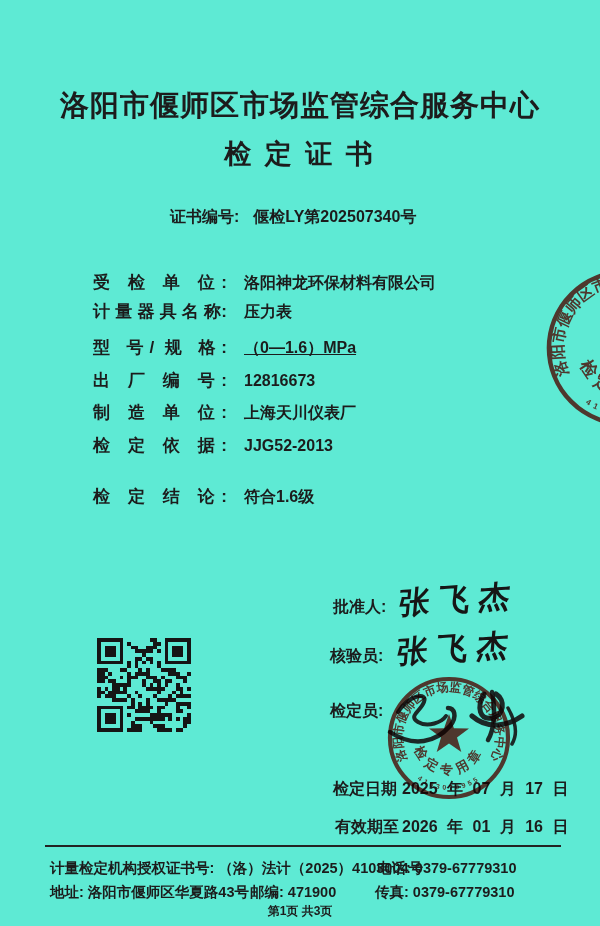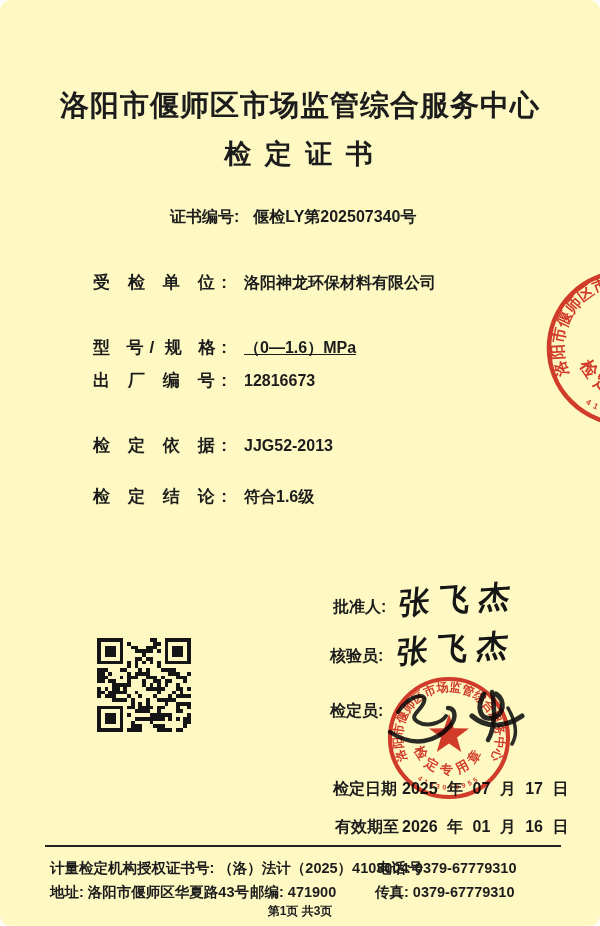--- a/index.html
+++ b/index.html
@@ -1,21 +1,21 @@
 <!DOCTYPE html>
 <html><head>
 <meta charset="utf-8">
 <style>
   html,body{margin:0;padding:0;}
   body{
     width:600px;height:926px;overflow:hidden;background:#fdfdfc;
     font-family:"Liberation Sans","DejaVu Sans",sans-serif;
     color:#1c1c1c;position:relative;
   }
-  .page{position:absolute;inset:0;background:#fef9c3;border-radius:11px;}
+  .page{position:absolute;inset:0;background:#5eead4;}
   .abs{position:absolute;}
 
   
   .org-title{left:0;right:0;top:86px;text-align:center;font-size:29px;font-weight:700;letter-spacing:1px;}
   .doc-title{left:0;right:0;top:136px;text-align:center;font-size:27px;font-weight:700;letter-spacing:3px;}
   .cert-row{left:170px;top:207px;font-size:16px;}
   .cert-row .lbl{font-weight:700;}
   .cert-row .val{font-weight:600;margin-left:14px;}
 
   
@@ -54,25 +54,31 @@
   <div class="abs org-title">洛阳市偃师区市场监管综合服务中心</div>
   <div class="abs doc-title">检 定 证 书</div>
 
   <div class="abs cert-row">
     <span class="lbl">证书编号:</span><span class="val">偃检LY第202507340号</span>
   </div>
 
   <div class="abs frow r1">
     <span class="flabel">受 检 单 位:</span><span class="fvalue">洛阳神龙环保材料有限公司</span>
   </div>
+  <div class="abs frow r2">
+    <span class="flabel">计 量 器 具 名 称:</span><span class="fvalue">压力表</span>
+  </div>
   <div class="abs frow r3">
     <span class="flabel">型 号/ 规 格:</span><span class="fvalue">（0—1.6）MPa</span>
   </div>
   <div class="abs frow r4">
     <span class="flabel">出 厂 编 号:</span><span class="fvalue">12816673</span>
+  </div>
+  <div class="abs frow r5">
+    <span class="flabel">制 造 单 位:</span><span class="fvalue">上海天川仪表厂</span>
   </div>
   <div class="abs frow r6">
     <span class="flabel">检 定 依 据:</span><span class="fvalue">JJG52-2013</span>
   </div>
   <div class="abs frow r7">
     <span class="flabel">检 定 结 论:</span><span class="fvalue">符合1.6级</span>
   </div>
 
   <div class="abs sig-label" style="left:333px;top:597px;">批准人:</div>
   <div class="abs" style="left:399px;top:583px;">

